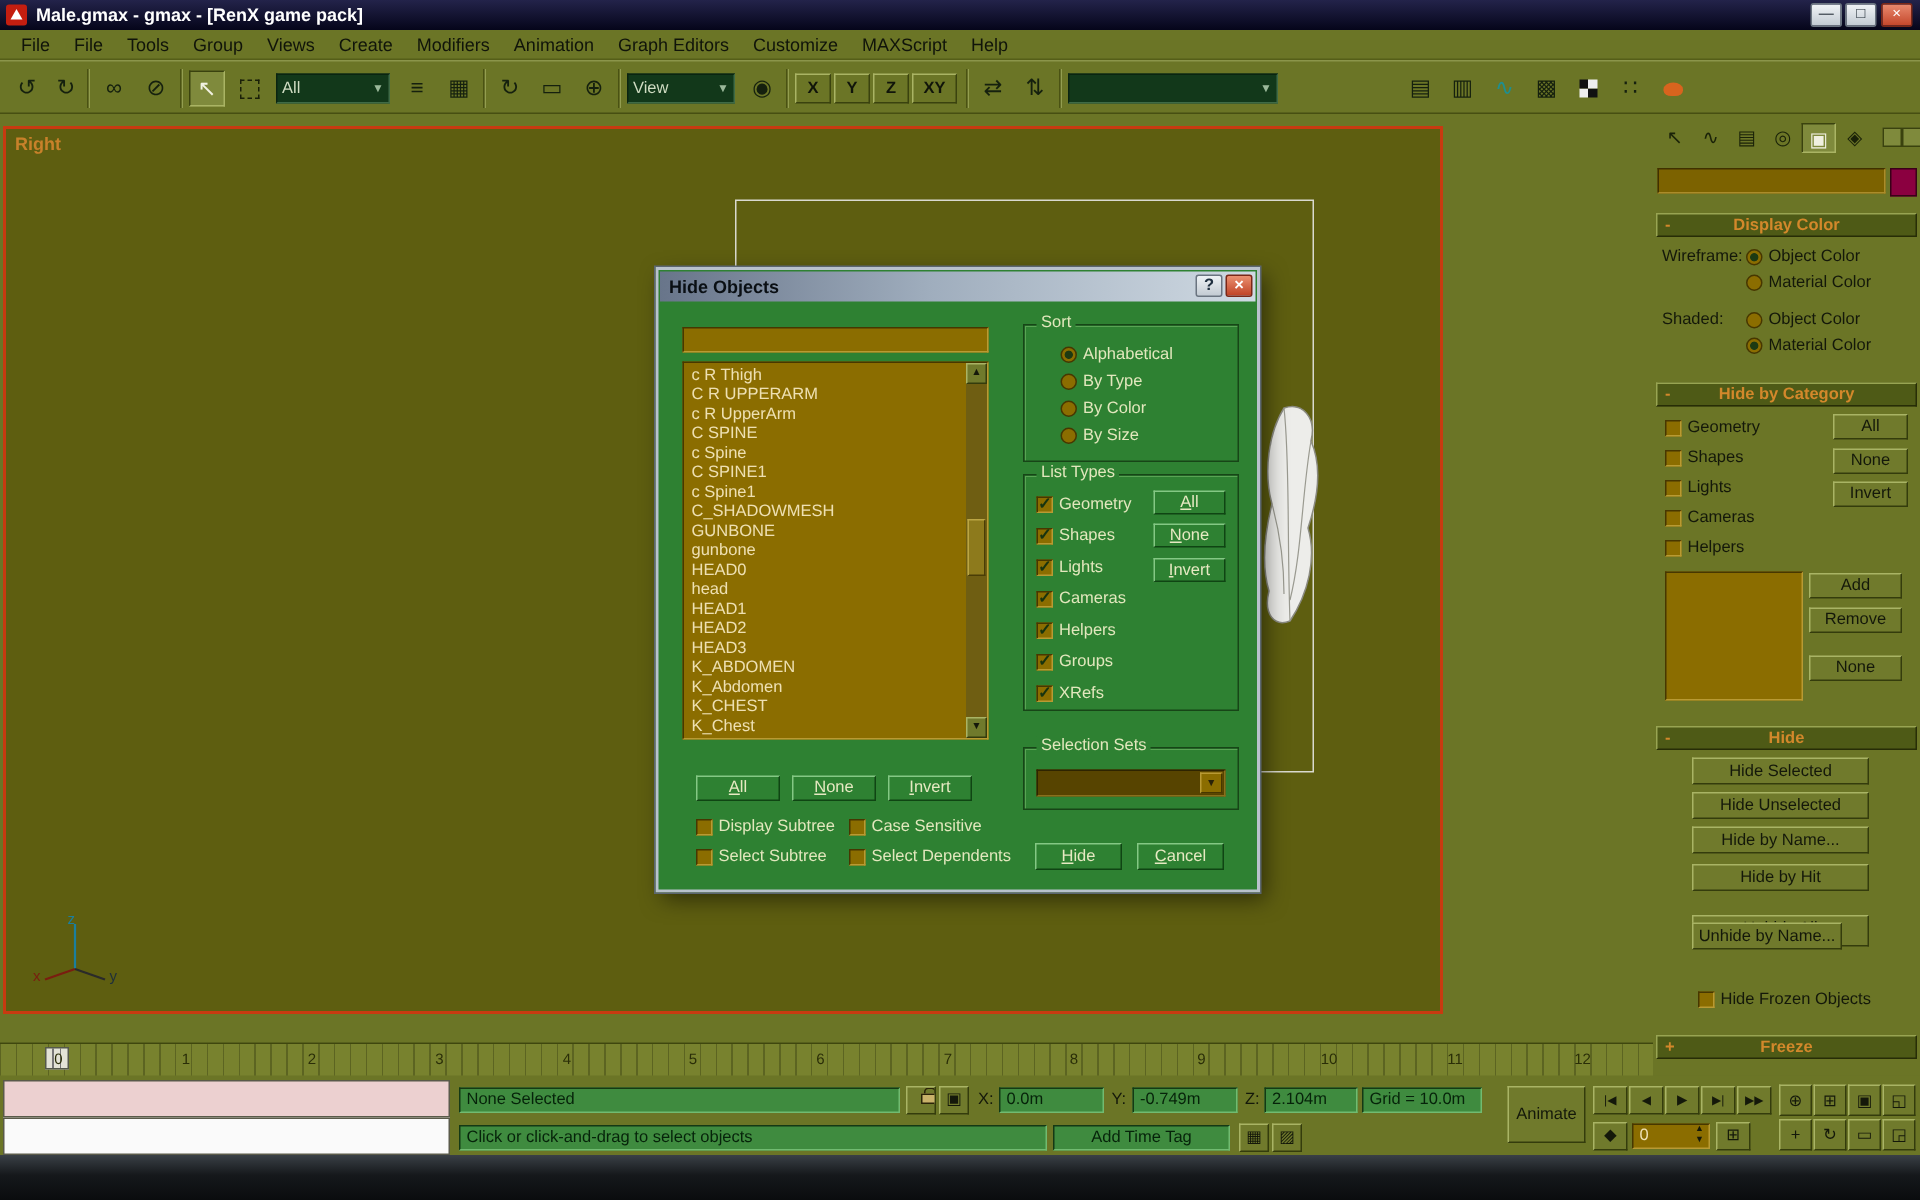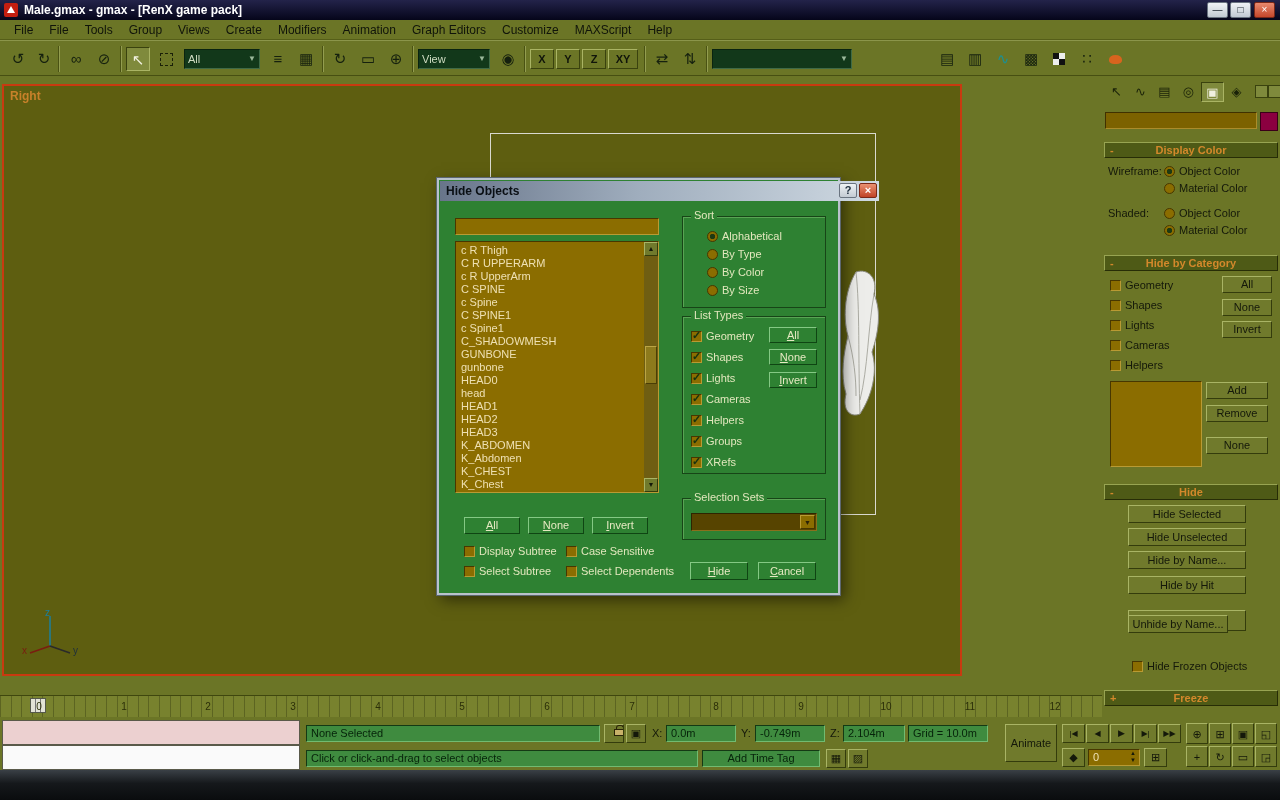--- a/index.html
+++ b/index.html
@@ -43,21 +43,21 @@
   .gold{background:#8b6d00;border:1px solid;border-color:#473700 #b99a33 #b99a33 #473700;box-sizing:border-box}
   .gold-dark{background:#7c6200;border:1px solid;border-color:#403100 #ab8c2a #ab8c2a #403100;box-sizing:border-box}
   .chk{flex:none;width:11px;height:11px;background:#8b6d00;border:1px solid;border-color:#473700 #b99a33 #b99a33 #473700;box-sizing:border-box;position:relative}
   .chk.on::after{content:"✓";position:absolute;left:0;top:-3px;font-size:11px;font-weight:bold;color:#17340f}
   .radio{flex:none;width:11px;height:11px;border-radius:50%;background:#8b6d00;border:1px solid #473700;box-sizing:border-box}
   .radio.on{background:radial-gradient(circle at 50% 50%,#1d3a12 0 2.5px,#8b6d00 3px)}
   .gfield{background:#3f8b3f;border:1px solid;border-color:#143914 #71bb71 #71bb71 #143914;box-sizing:border-box;color:#06230a;font-size:11px;line-height:15px;padding:0 4px;white-space:nowrap;overflow:hidden}
   .obtn{background:#707a2c;border:1px solid;border-color:#a9b465 #343c0c #343c0c #a9b465;box-sizing:border-box;color:#14180a;font-size:11px;text-align:center;line-height:17px;overflow:hidden}
   
   .dialog{left:437px;top:178px;width:403px;height:417px;background:#2e8132;border:2px solid #b9c2cb;outline:1px solid #5c6670;box-shadow:4px 5px 14px rgba(0,0,0,.5);box-sizing:border-box}
-  .dlg-title{left:1px;top:1px;width:439px;height:20px;background:linear-gradient(90deg,#68758a,#9fadbd 45%,#cfd9e2)}
+  .dlg-title{left:1px;top:1px;width:397px;height:20px;background:linear-gradient(90deg,#68758a,#9fadbd 45%,#cfd9e2)}
   .dlg-title-text{font-size:12px;font-weight:bold;color:#0a0f14;line-height:20px;padding-left:6px}
   .dhelp{top:2px;width:18px;height:15px;background:linear-gradient(180deg,#eef2f5,#c3cbd3);border:1px solid #6a7480;border-radius:2px;box-sizing:border-box;font-size:11px;font-weight:bold;text-align:center;line-height:13px;color:#203040}
   .dclose{top:2px;width:18px;height:15px;background:linear-gradient(180deg,#ea9071,#c04326);border:1px solid #7a2818;border-radius:2px;box-sizing:border-box;font-size:11px;font-weight:bold;text-align:center;line-height:13px;color:#fff}
   .gbtn{background:#2e8132;border:1px solid;border-color:#84c884 #0f4513 #0f4513 #84c884;box-sizing:border-box;color:#e6e9c2;font-size:11px;text-align:center;line-height:15px;overflow:hidden}
   .grp{border:1px solid #174517;box-shadow:inset 1px 1px 0 rgba(170,230,150,.35)}
   .grp-t{position:absolute;top:-8px;left:8px;background:#2e8132;padding:0 3px;font-size:11px;color:#e2e7bd}
   .dlbl{font-size:11px;color:#e2e7bd;white-space:nowrap}
   .litem{font-size:11px;line-height:13px;color:#eee0b2;padding-left:4px;white-space:nowrap;overflow:hidden}
   .sb-btn{left:0;width:14px;height:14px;background:#707a2c;border:1px solid;border-color:#a9b465 #343c0c #343c0c #a9b465;box-sizing:border-box;color:#14180a;font-size:7px;text-align:center;line-height:12px}
   .sb-thumb{left:1px;width:12px;background:#8d7a1c;border:1px solid;border-color:#bba544 #4a3d06 #4a3d06 #bba544;box-sizing:border-box}

